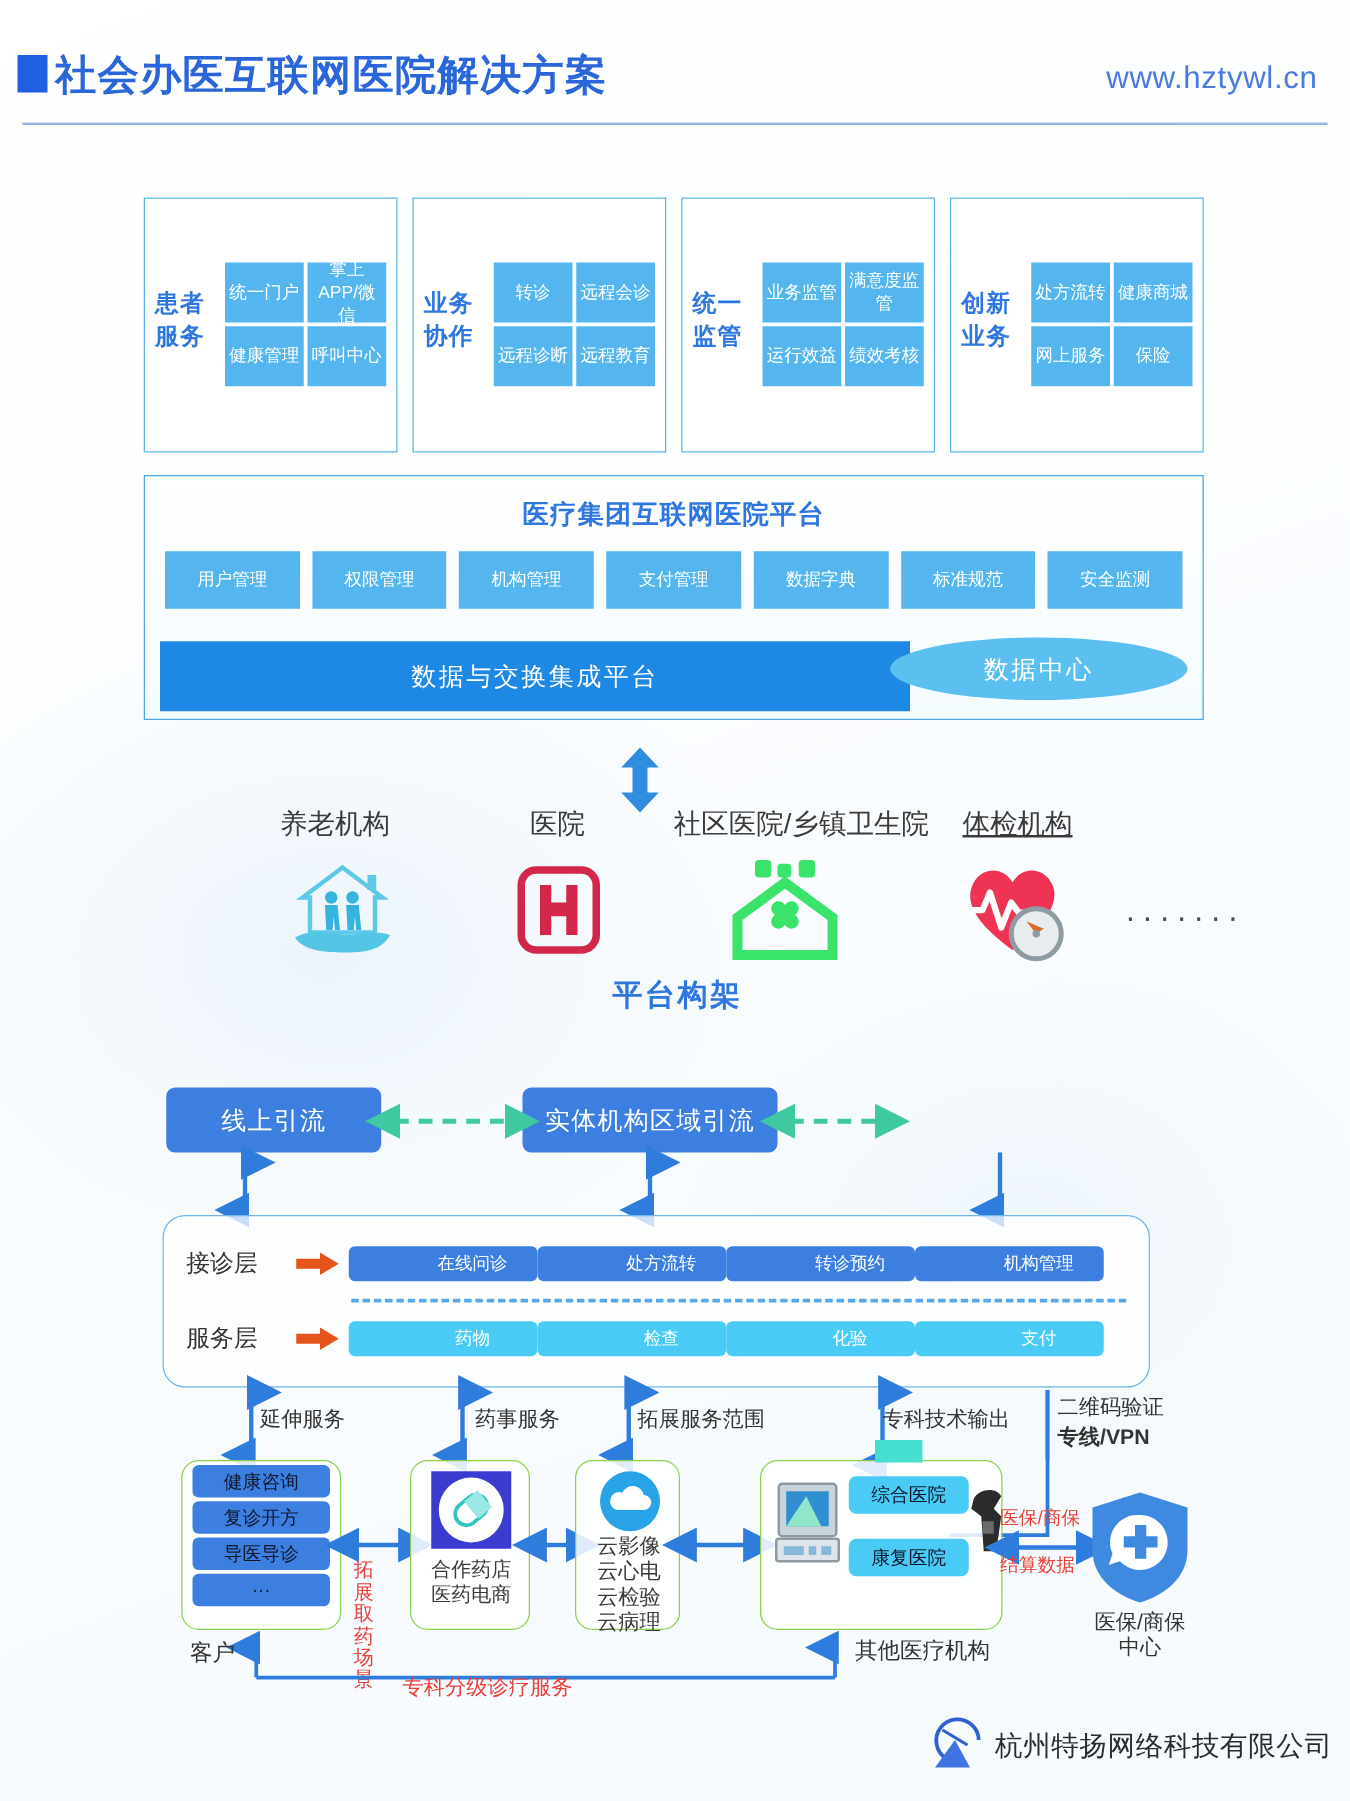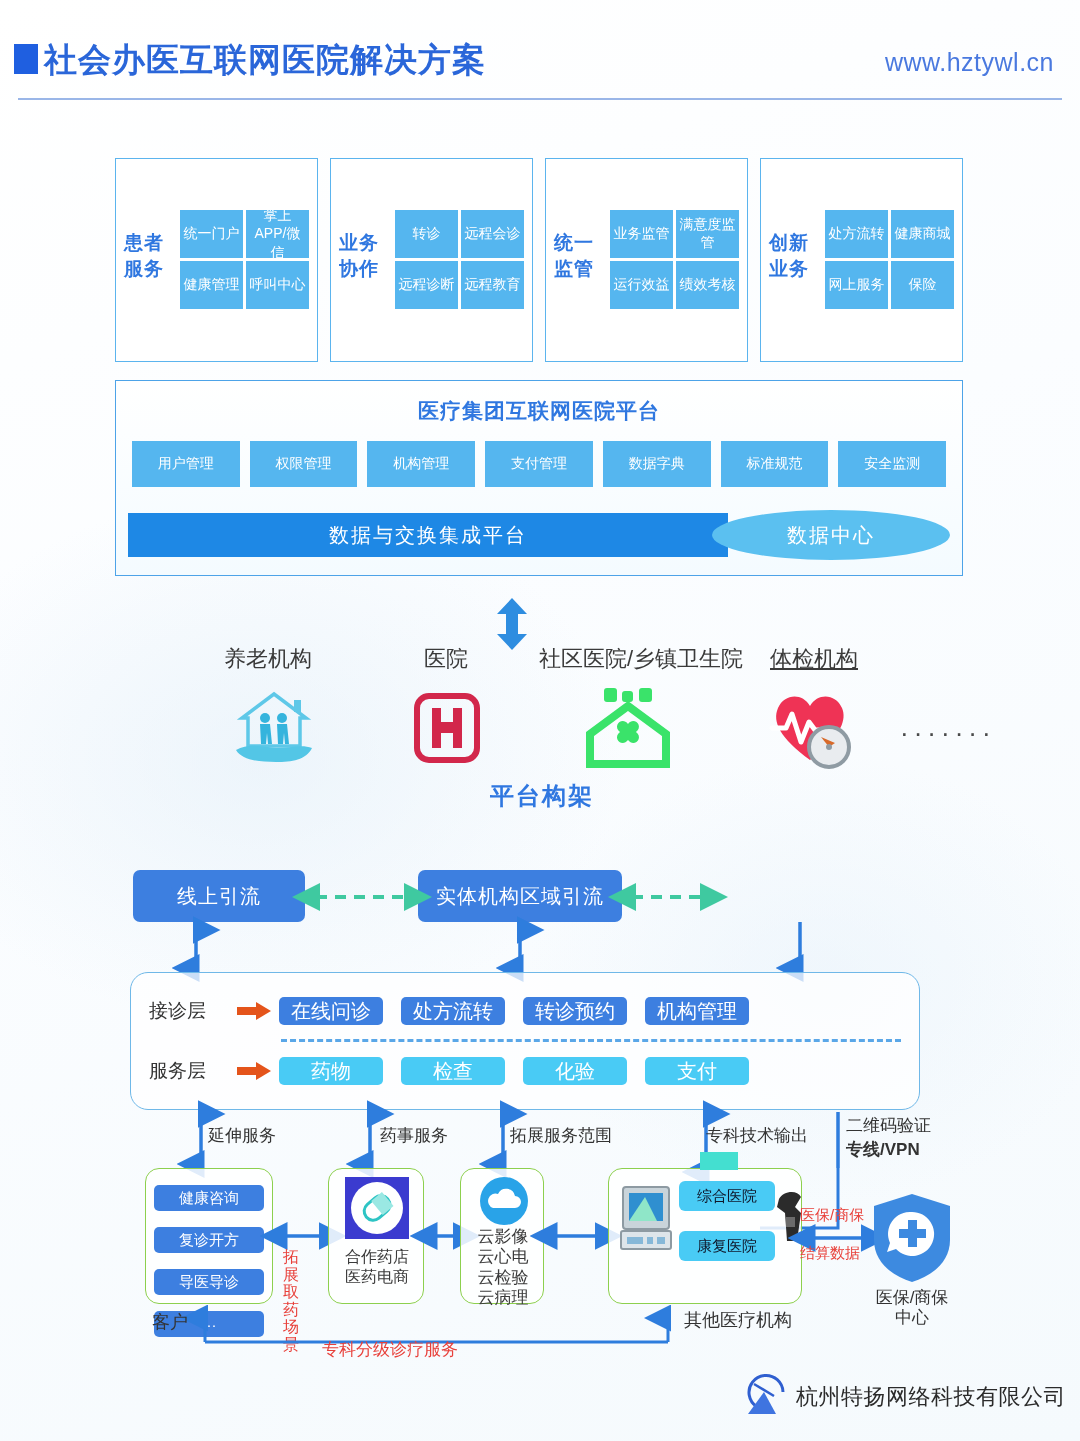--- a/index.html
+++ b/index.html
@@ -33,21 +33,21 @@
   .chip.two-line{line-height:1.3;}
 
   
   .platform{position:absolute;left:115px;top:380px;width:848px;height:196px;
             border:1.5px solid #4da3e8;background:linear-gradient(180deg,#ffffff,#f4fbff);box-sizing:border-box;}
   .plat-title{text-align:center;font-size:21px;font-weight:bold;color:#2f77e0;margin-top:16px;letter-spacing:1px;}
   .plat-row{display:flex;gap:10px;margin:16px 16px 0;}
   .plat-chip{flex:1;background:#55b6ef;color:#fff;font-size:14px;height:46px;
              display:flex;align-items:center;justify-content:center;}
   .plat-bottom{position:absolute;left:12px;right:12px;bottom:18px;height:44px;}
-  .bus{position:absolute;left:0;top:0;width:600px;height:44px;background:#1e88e5;color:#fff;
+  .bus{position:absolute;left:0;top:0;width:600px;height:56px;background:#1e88e5;color:#fff;
        font-size:20px;display:flex;align-items:center;justify-content:center;letter-spacing:2px;}
   .dc{position:absolute;right:0;top:-3px;width:238px;height:50px;background:#5bc0f0;color:#fff;
       border-radius:50%;font-size:20px;display:flex;align-items:center;justify-content:center;letter-spacing:2px;}
 
   
   .updown{position:absolute;left:495px;top:598px;width:34px;height:52px;}
 
   
   .inst-labels{position:absolute;left:0;top:644px;width:1080px;height:36px;}
   .inst-label{position:absolute;font-size:22px;color:#3a3a3a;white-space:nowrap;}
@@ -61,34 +61,34 @@
   .flowtop{position:absolute;left:0;top:870px;width:1080px;height:56px;}
   .fbox{position:absolute;height:52px;background:#3d7fe0;border-radius:7px;color:#fff;
         font-size:20px;display:flex;align-items:center;justify-content:center;letter-spacing:1px;}
 
   
   .layers{position:absolute;left:130px;top:972px;width:790px;height:138px;
           border:1.6px solid #6fb8e8;border-radius:18px;background:rgba(255,255,255,.75);box-sizing:border-box;}
   .layer-row{position:absolute;left:18px;display:flex;align-items:center;}
   .layer-name{font-size:19px;color:#333;width:86px;white-space:nowrap;}
   .arrow-r{width:34px;height:18px;margin:0 8px 0 2px;flex:0 0 auto;}
-  .lchip{height:28px;border-radius:5px;color:#fff;font-size:20px;display:flex;align-items:center;
-         justify-content:center;margin-right:18px;}
+  .lchip{height:28px;border-radius:5px;color:#fff;font-size:14px;display:flex;align-items:center;
+         justify-content:center;margin-right:0;padding-left:47px;}
   .lchip.dark{background:#3d7fe0;width:104px;}
   .lchip.light{background:#49cbf5;width:104px;}
   .dashed-sep{position:absolute;left:150px;top:66px;width:620px;height:0;border-top:3px dashed #5aa7e8;}
 
   
   .conn-label{position:absolute;font-size:17px;color:#333;white-space:nowrap;}
   .conn-label.bold{font-weight:bold;}
 
   
   .gcard{position:absolute;border:1.6px solid #8dd04e;border-radius:14px;background:rgba(255,255,255,.85);box-sizing:border-box;}
-  .bchip{background:#3d7fe0;color:#ffffff;font-size:15px;height:26px;border-radius:5px;
-         display:flex;align-items:center;justify-content:center;margin:16px 8px;}
+  .bchip{background:#3d7fe0;color:#0f172a;font-size:15px;height:26px;border-radius:5px;
+         display:flex;align-items:center;justify-content:center;margin:3px 8px;}
   .cloud-lines{position:absolute;text-align:center;font-size:17px;color:#3a3a3a;line-height:1.2;}
   .pharm-lines{position:absolute;text-align:center;font-size:16px;color:#3a3a3a;line-height:1.25;}
   .cyanchip{background:#49cbf5;color:#0f172a;font-size:15px;height:30px;border-radius:6px;
             display:flex;align-items:center;justify-content:center;}
   .redlabel{position:absolute;font-size:15px;color:#e8403a;line-height:1.15;white-space:nowrap;}
   .redlabel.v{width:20px;white-space:normal;text-align:center;line-height:1.1;}
   .blacklabel{position:absolute;font-size:18px;color:#333;white-space:nowrap;}
   .insur-label{position:absolute;text-align:center;font-size:17px;color:#333;line-height:1.2;}
 
   

